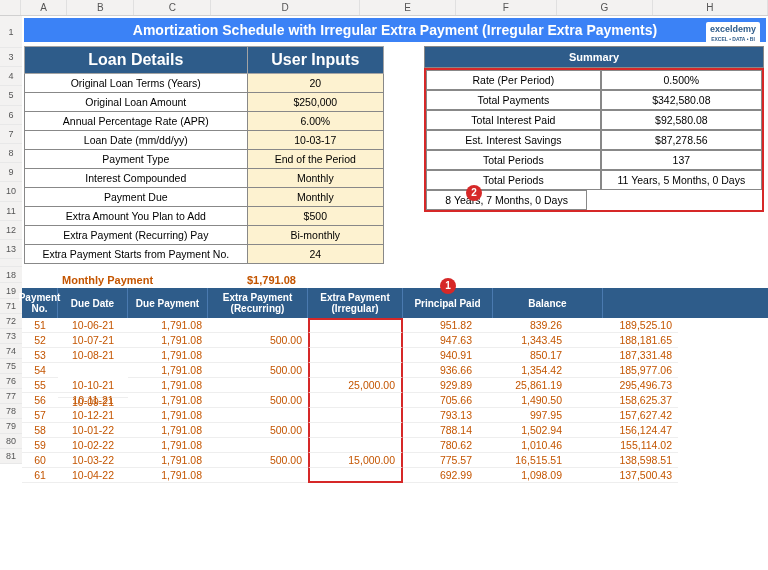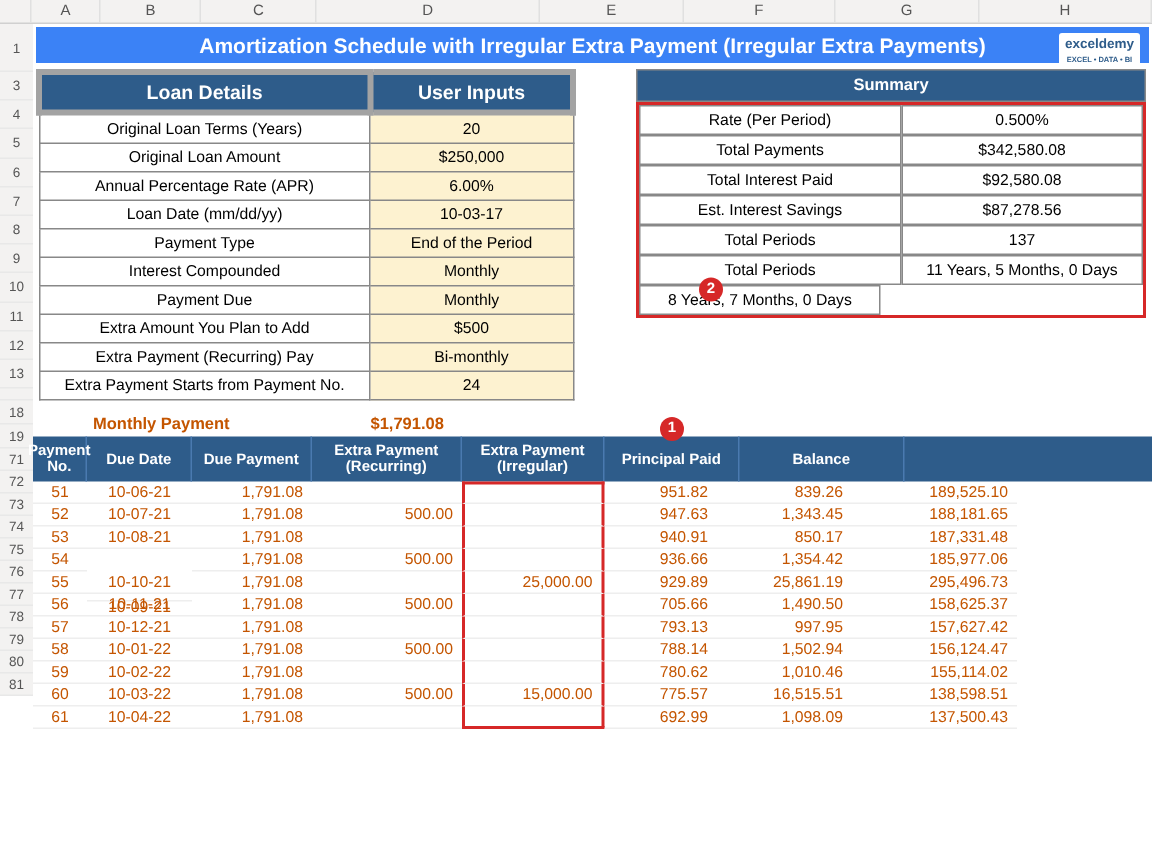--- a/index.html
+++ b/index.html
@@ -9,21 +9,21 @@
 .row-label { height: 14.5px; font-size: 9px; color: #555; text-align: center; border-bottom: 1px solid #e8e8e8; line-height: 14.5px; }
 .content { position: absolute; left: 22px; top: 16px; right: 0; }
 .col-h { text-align: center; border-right: 1px solid #e0e0e0; line-height: 16px; }
 .title-bar { background: #3b82f6; color: #fff; font-weight: bold; font-size: 14px; text-align: center; padding: 4px 0; margin: 2px 2px 0 2px; position: relative; }
 .logo { position: absolute; right: 6px; top: 4px; background: #fff; color: #2e5c8a; font-size: 8px; padding: 2px 4px; border-radius: 2px; }
 .logo b { font-size: 9px; }
 .panels { display: flex; gap: 30px; padding: 4px 2px 2px 2px; }
 .panel-left { width: 360px; }
 .panel-right { width: 340px; margin-left: 10px; }
 .details-table { width: 100%; border-collapse: collapse; }
-.details-table th { background: #2e5c8a; color: #fff; font-size: 13px; padding: 4px; border: 4px solid #a3a3a3; }
+.details-table th { background: #2e5c8a; color: #fff; font-size: 16px; padding: 4px; border: 1px solid #a3a3a3; }
 .details-table td { border: 1px solid #888; padding: 3px 6px; font-size: 10.5px; text-align: center; }
 .input-cell { background: #fdf2d0; }
 .summary-header { background: #2e5c8a; color: #fff; font-size: 11px; padding: 4px; text-align: center; font-weight: bold; border: 1px solid #888; }
 .summary-body { border: 2px solid #d62828; }
 .summary-row { display: flex; }
 .summary-row > div { border: 1px solid #888; padding: 3px 6px; font-size: 10.5px; text-align: center; }
 .summary-row > div:first-child { width: 52%; }
 .summary-row > div:last-child { width: 48%; }
 .monthly-row { display: flex; color: #c45500; font-weight: bold; font-size: 11px; padding: 2px 0 2px 40px; }
 .monthly-row > div:first-child { width: 185px; }

